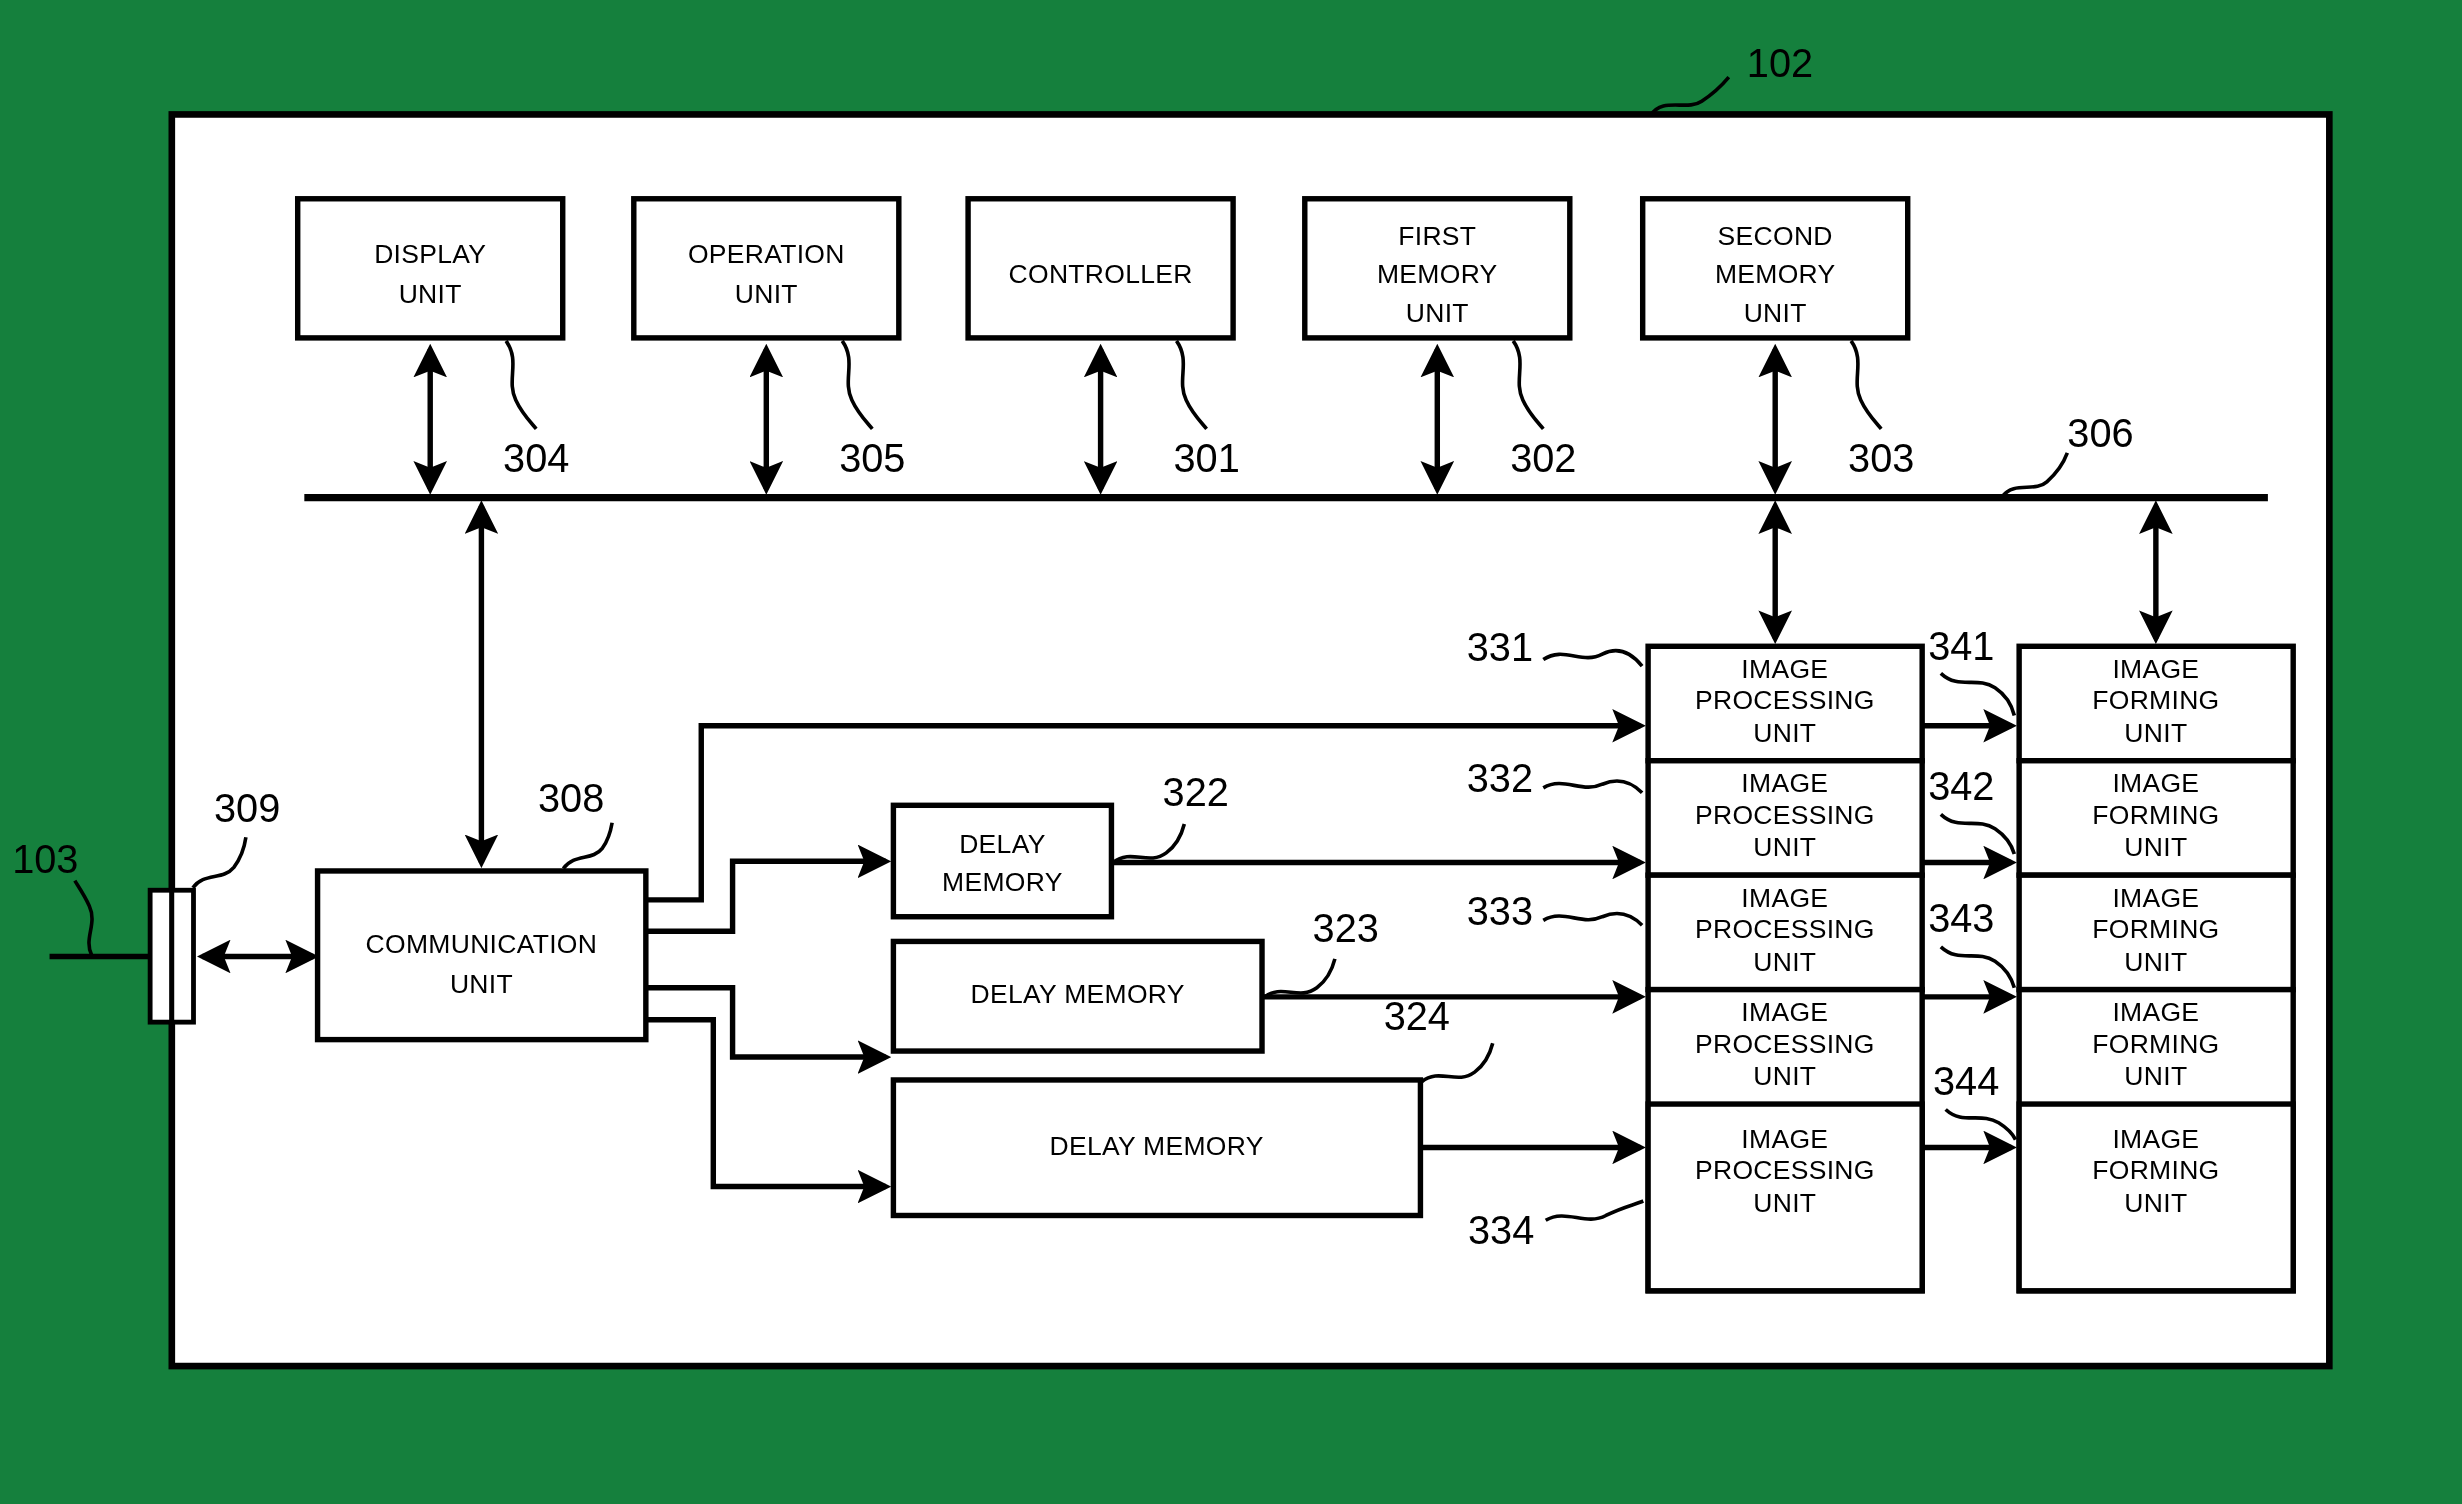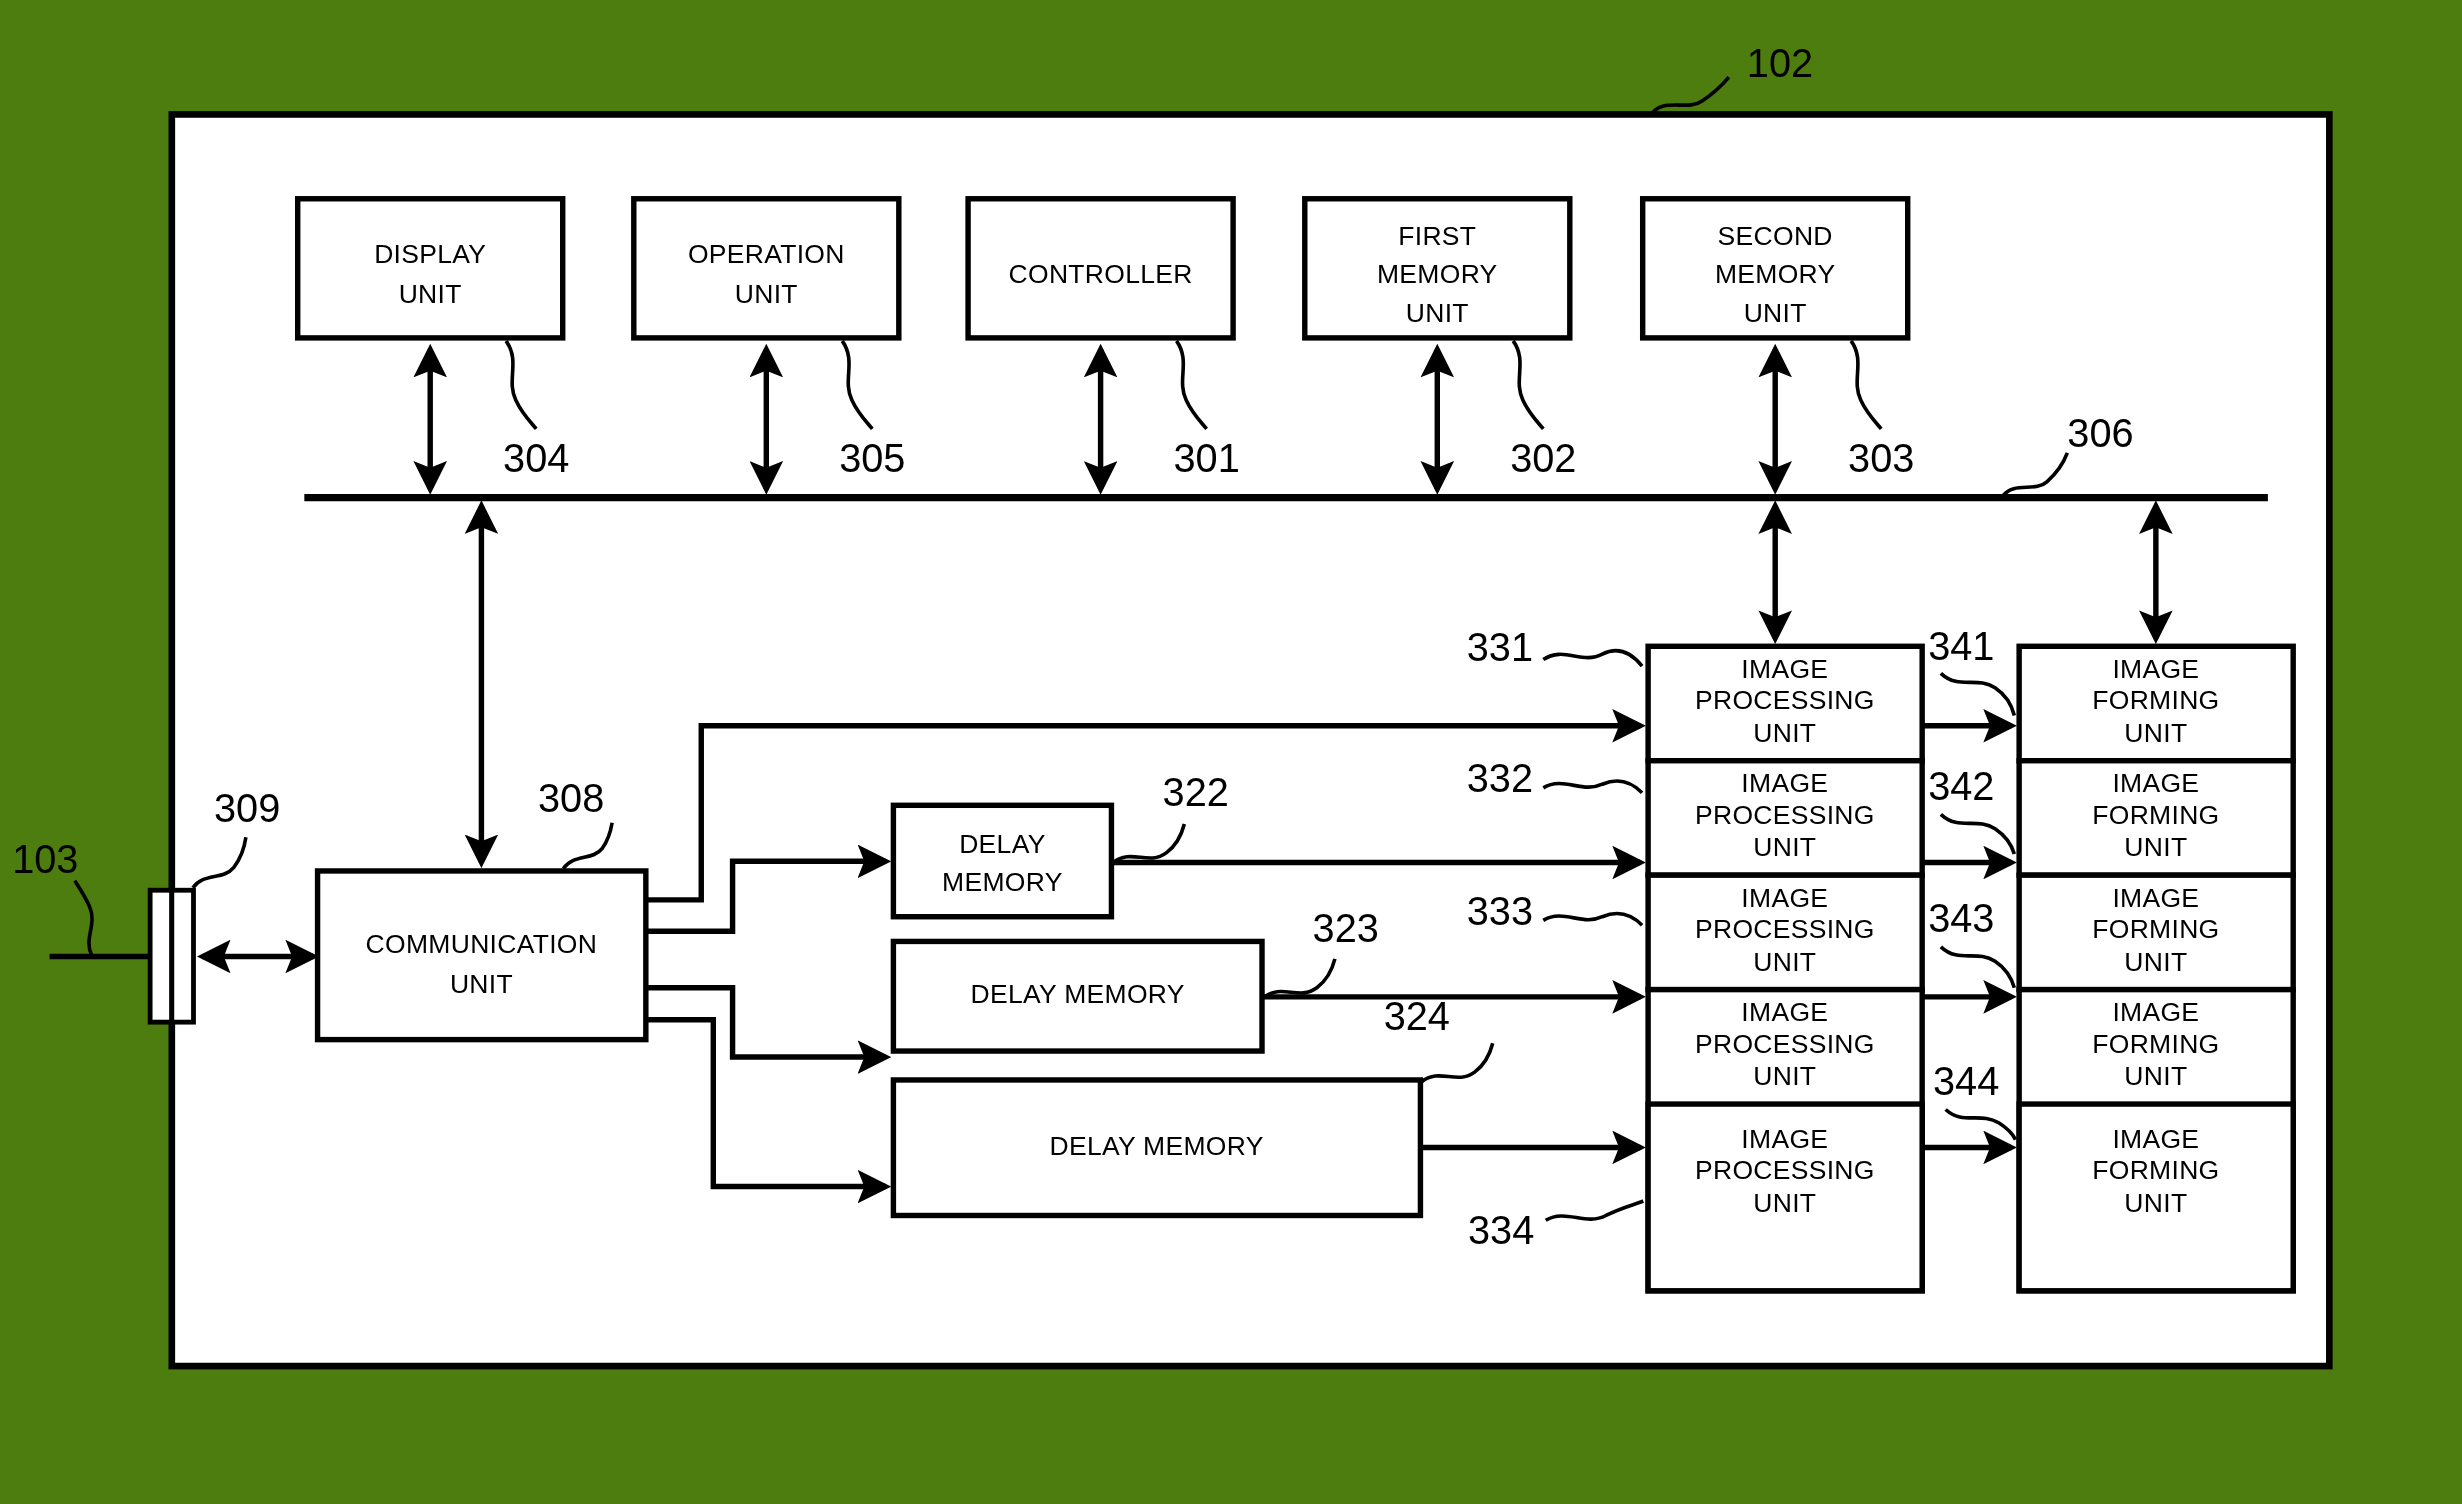--- a/index.html
+++ b/index.html
@@ -1,19 +1,19 @@
 <!DOCTYPE html>
 <html style="font-size:9.6px"><head>
 <meta charset="utf-8">
 <style>
   html,body{margin:0;padding:0;background:#ffffff;}
   #root{
     position:relative;
     width:2462px;height:1504px;
-    background:#4d7c0f;
+    background:#15803d;
     font-family:"Liberation Sans", sans-serif;
     overflow:hidden;
   }
   svg{position:absolute;left:0;top:0;width:2462px;height:1504px;}
   .blk{fill:#ffffff;stroke:#000000;stroke-width:9;}
   .blkthin{fill:#ffffff;stroke:#000000;stroke-width:8;}
   .outer{fill:#ffffff;stroke:#000000;stroke-width:11;}
   .wire{fill:none;stroke:#000000;stroke-width:9;}
   .bus{fill:none;stroke:#000000;stroke-width:12;}
   .lead{fill:none;stroke:#000000;stroke-width:6;}

